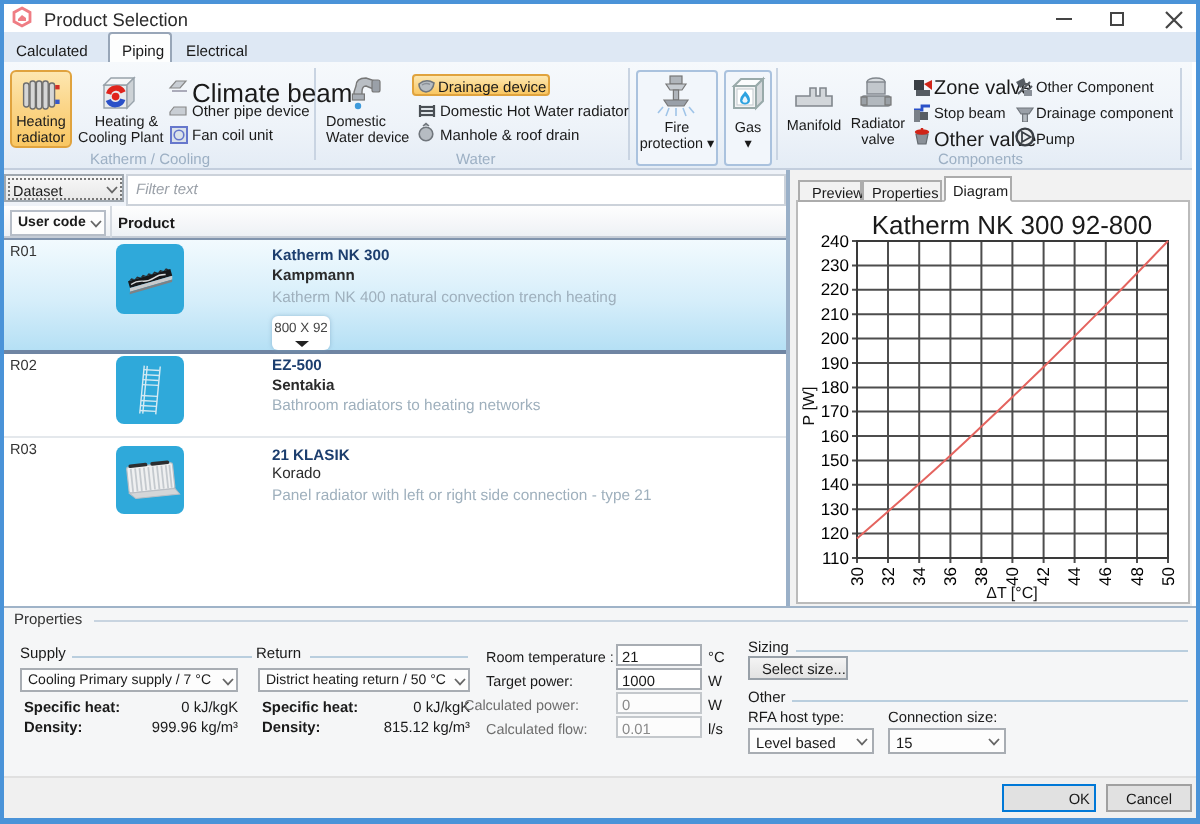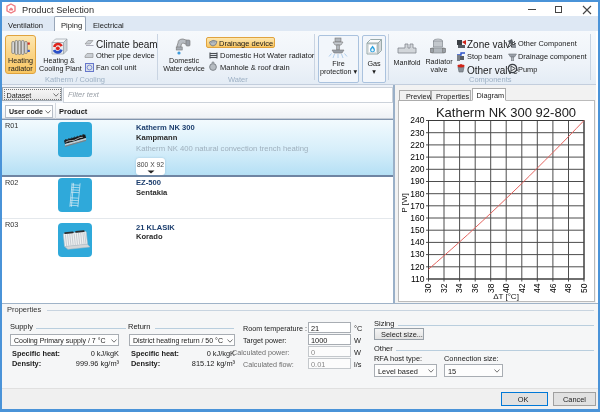--- a/index.html
+++ b/index.html
@@ -14,21 +14,21 @@
       <path d="M3 6.5 L5 4.5 L7 6 L7 7.5 L3 7.5 Z" fill="#ef7d84"></path>
     </svg>
 <div class="t" style="left:22px;top:4.5px;font-size:9.2px;color:#2b2b2b">Product Selection</div>
 <div class="abs" style="left:528px;top:9px;width:8px;height:1.2px;background:#444"></div>
 <div class="abs" style="left:554.5px;top:5.5px;width:7.5px;height:7.5px;border:1.2px solid #444"></div>
 <svg class="abs" style="left:581.5px;top:5px" width="10" height="10">
       <path d="M1 1 L9 9 M9 1 L1 9" stroke="#444" stroke-width="1.1"></path>
     </svg>
 
 <div class="abs" style="left:0;top:16px;width:600px;height:15px;background:#dee8f4"></div>
-<div class="t" style="left:8px;top:20.5px;font-size:7.6px;color:#1a1a1a">Ventilation</div>
+<div class="t" style="left:8px;top:20.5px;font-size:7.6px;color:#1a1a1a">Calculated</div>
 <div class="abs" style="left:54px;top:16px;width:32px;height:15px;background:#fdfefe;border:1px solid #98a6b8;border-bottom:none;border-radius:2px 2px 0 0"></div>
 <div class="t" style="left:61px;top:20.5px;font-size:7.6px;color:#1a1a1a">Piping</div>
 <div class="t" style="left:93px;top:20.5px;font-size:7.6px;color:#1a1a1a">Electrical</div>
 
 <div class="abs" style="left:0;top:31px;width:596px;height:54px;background:linear-gradient(#f6f9fc,#eef3f9 60%,#e4ecf5);border-bottom:1px solid #c3cedd"></div>
 <div class="abs" style="left:157px;top:34px;width:1px;height:46px;background:#c9d4e2"></div>
 <div class="abs" style="left:314px;top:34px;width:1px;height:46px;background:#c9d4e2"></div>
 <div class="abs" style="left:388px;top:34px;width:1px;height:46px;background:#c9d4e2"></div>
 <div class="abs" style="left:590px;top:34px;width:1px;height:46px;background:#c9d4e2"></div>
 
@@ -47,45 +47,45 @@
 <div class="t" style="left:6px;top:57px;width:29px;font-size:7.2px;color:#1a1a1a;text-align:center;line-height:7.5px">Heating<br>radiator</div>
 
 <svg style="position:absolute;left:50px;top:37px" width="18" height="19">
       <path d="M2 5.5 L13.5 5.5 L13.5 17 L2 17 Z" fill="#e9ebed" stroke="#98a2aa" stroke-width="0.7"></path>
 <path d="M2 5.5 L5.5 2 L17 2 L13.5 5.5 Z" fill="#f5f6f7" stroke="#98a2aa" stroke-width="0.7"></path>
 <path d="M13.5 5.5 L17 2 L17 13.5 L13.5 17 Z" fill="#cdd2d6" stroke="#98a2aa" stroke-width="0.7"></path>
 <path d="M4.3 10 A3.9 3.9 0 0 1 11.6 9.2" stroke="#e0241c" stroke-width="2.7" fill="none"></path>
 <path d="M11.4 12.6 A3.9 3.9 0 0 1 4.1 13" stroke="#2a50c8" stroke-width="2.7" fill="none"></path>
 <circle cx="7.8" cy="11.3" r="1.9" fill="#e0241c"></circle>
     </svg>
-<div class="t" style="left:39px;top:57px;width:40px;font-size:7.2px;color:#1a1a1a;text-align:center;line-height:7.5px">Heating &amp;<br>Cooling Plant</div>
+<div class="t" style="left:39px;top:57px;width:40px;font-size:7.2px;color:#1a1a1a;text-align:right;line-height:7.5px">Heating &amp;<br>Cooling Plant</div>
 
 <svg style="position:absolute;left:84px;top:38px" width="11" height="10">
       <path d="M1 6 L4 2.5 L9 2.5 L6 6 Z" fill="#c9ced4" stroke="#888" stroke-width="0.6"></path>
       <path d="M2 7.5 L9.5 7.5" stroke="#99a" stroke-width="0.8"></path>
     </svg>
-    <div class="t" style="left:96px;top:39px;font-size:10px;color:#1a1a1a">Climate beam</div>
+    <div class="t" style="left:96px;top:39px;font-size:13px;color:#1a1a1a">Climate beam</div>
 <svg style="position:absolute;left:84px;top:50px" width="11" height="10">
       <path d="M1 6 L3 3.5 L9 3.5 L9 7.5 L1 7.5 Z" fill="#c9ced4" stroke="#888" stroke-width="0.6"></path>
     </svg>
     <div class="t" style="left:96px;top:51px;font-size:7.5px;color:#1a1a1a">Other pipe device</div>
 <svg style="position:absolute;left:84px;top:62px" width="11" height="11">
       <rect x="1.5" y="1.5" width="8" height="8" fill="#dbe2ea" stroke="#67c"></rect>
       <circle cx="5.5" cy="5.5" r="2.4" fill="none" stroke="#67c" stroke-width="0.8"></circle>
     </svg>
     <div class="t" style="left:96px;top:63px;font-size:7.5px;color:#1a1a1a">Fan coil unit</div>
 <div class="t" style="left:45px;top:75px;font-size:7.5px;color:#9db0c4">Katherm / Cooling</div>
 
 <svg style="position:absolute;left:174px;top:37px" width="20" height="20">
       <path d="M4 6 Q4 2 9 2 L15 4 L14 8 L9 6 Q7 6 7 9 L7 11 L3 11 L3 9 Z" fill="#b9bec4" stroke="#777" stroke-width="0.7"></path>
 <rect x="12" y="3" width="4" height="6" rx="1" fill="#9aa0a8" stroke="#777" stroke-width="0.6"></rect>
 <rect x="2.2" y="10" width="6" height="3" fill="#a8aeb6" stroke="#777" stroke-width="0.6"></rect>
 <circle cx="5" cy="16" r="1.6" fill="#3e9adb"></circle>
     </svg>
-<div class="t" style="left:163px;top:57px;width:42px;font-size:7.2px;color:#1a1a1a;text-align:center;line-height:7.5px">Domestic<br>Water device</div>
+<div class="t" style="left:163px;top:57px;width:42px;font-size:7.2px;color:#1a1a1a;line-height:7.5px">Domestic<br>Water device</div>
 
 <div class="abs" style="left:206px;top:36.5px;width:69px;height:11.5px;background:linear-gradient(#fde7b0,#f9c763);border:1px solid #e0a33e;border-radius:2px"></div>
 <svg style="position:absolute;left:208px;top:38px" width="11" height="9">
       <path d="M1.5 4 Q5 1 9 3.5 Q8.5 7.5 5 8 Q1.5 7.5 1.5 4 Z" fill="#b6bcc2" stroke="#70767c" stroke-width="0.8"></path>
       <path d="M3 4.5 Q5 3.2 7 4.2" stroke="#8a9098" stroke-width="0.7" fill="none"></path>
     </svg>
     <div class="t" style="left:219px;top:38.5px;font-size:7.5px;color:#1a1a1a">Drainage device</div>
 <svg style="position:absolute;left:208px;top:50px" width="11" height="10">
       <g stroke="#4a4f55" stroke-width="1.1">
         <line x1="2" y1="2.5" x2="2" y2="8.5"></line>
@@ -234,20 +234,21 @@
         <line x1="13.1" y1="12" x2="21.1" y2="12"></line>
         <line x1="13" y1="14.5" x2="21" y2="14.5"></line>
 <line x1="12.8" y1="20" x2="20.8" y2="20"></line>
         <line x1="12.7" y1="22.5" x2="20.7" y2="22.5"></line>
         <line x1="12.6" y1="25" x2="20.6" y2="25"></line>
         <line x1="12.5" y1="27.5" x2="20.5" y2="27.5"></line>
 </g>
     </svg>
 <div class="t" style="left:136px;top:177.5px;font-size:7.6px;font-weight:bold;color:#1c3e6e">EZ-500</div>
 <div class="t" style="left:136px;top:187.5px;font-size:7.6px;font-weight:bold;color:#2b2b2b">Sentakia</div>
+<div class="t" style="left:136px;top:198px;font-size:7.7px;color:#9fb0bd">Bathroom radiators to heating networks</div>
 <div class="abs" style="left:2px;top:218px;width:392px;height:1px;background:#e4e8ec"></div>
 
 <div class="t" style="left:5px;top:219.5px;font-size:7.3px;color:#333">R03</div>
 <div class="abs" style="left:58px;top:223px;width:34px;height:34px;background:#2fa9da;border-radius:4px"></div>
 <svg style="position:absolute;left:58px;top:223px" width="34" height="34">
       <g transform="rotate(-6 17 17)">
         <rect x="6" y="9.5" width="23" height="13" rx="1" fill="#eff0f1" stroke="#b9bec4" stroke-width="0.6"></rect>
 <g stroke="#c4c9ce" stroke-width="0.9">
           <line x1="8" y1="10.5" x2="8" y2="22"></line>
           <line x1="10.2" y1="10.5" x2="10.2" y2="22"></line>
@@ -259,21 +260,22 @@
           <line x1="23.4" y1="10.5" x2="23.4" y2="22"></line>
           <line x1="25.6" y1="10.5" x2="25.6" y2="22"></line>
           <line x1="27.4" y1="10.5" x2="27.4" y2="22"></line>
         </g>
 <rect x="7" y="8.2" width="9.5" height="1.8" rx="0.9" fill="#2c2e30"></rect>
 <rect x="18" y="8.2" width="9.5" height="1.8" rx="0.9" fill="#2c2e30"></rect>
 <path d="M6 22.5 L9 25.5 L31 25.5 L29 22.5 Z" fill="#d4d6d8" stroke="#b9bec4" stroke-width="0.5"></path>
       </g>
     </svg>
 <div class="t" style="left:136px;top:222.5px;font-size:7.6px;font-weight:bold;color:#1c3e6e">21 KLASIK</div>
-<div class="t" style="left:136px;top:231.5px;font-size:7.6px;font-weight:bold;color:#2b2b2b">Korado</div>
+<div class="t" style="left:136px;top:231.5px;font-size:7.6px;font-weight:normal;color:#2b2b2b">Korado</div>
+<div class="t" style="left:136px;top:242.5px;font-size:7.7px;color:#9fb0bd">Panel radiator with left or right side connection - type 21</div>
 
 <div class="abs" style="left:393px;top:85px;width:1.5px;height:218px;background:#9ab0c8"></div>
 
 <div class="abs" style="left:394.5px;top:85px;width:201.5px;height:218px;background:#f2f2f2"></div>
 <div class="abs" style="left:398px;top:100px;width:197px;height:202px;background:#fff;border:1px solid #bbb"></div>
 <div class="abs" style="left:399px;top:90px;width:32px;height:11px;background:#f2f2f2;border:1px solid #acacac"></div>
 <div class="t" style="left:406px;top:92px;font-size:7.3px;color:#1a1a1a">Preview</div>
 <div class="abs" style="left:431px;top:90px;width:40px;height:11px;background:#f2f2f2;border:1px solid #acacac"></div>
 <div class="t" style="left:436px;top:92px;font-size:7.3px;color:#1a1a1a">Properties</div>
 <div class="abs" style="left:472px;top:88px;width:34px;height:13px;background:#fff;border:1px solid #acacac;border-bottom:1px solid #fff"></div>
@@ -407,20 +409,20 @@
       <path d="M0.5 0.5 L3 3.2 L5.5 0.5" stroke="#666" stroke-width="0.9" fill="none"></path>
     </svg>
 <div class="abs" style="left:444px;top:363.5px;width:59px;height:13px;background:#fdfdfd;border:1px solid #a8adb3"></div>
 <div class="t" style="left:448px;top:366.5px;font-size:7.4px;color:#1a1a1a">15</div>
 <svg class="abs" style="left:494px;top:368.5px" width="6" height="4">
       <path d="M0.5 0.5 L3 3.2 L5.5 0.5" stroke="#666" stroke-width="0.9" fill="none"></path>
     </svg>
 
 <div class="abs" style="left:2px;top:388px;width:596px;height:21px;background:#f0f0f0;border-top:1px solid #e0e0e0"></div>
 <div class="abs" style="left:501px;top:392px;width:47px;height:14px;background:#e1e1e1;border:1px solid #0078d7"></div>
-<div class="t" style="left:501px;top:395px;width:44px;text-align:center;font-size:7.4px;color:#1a1a1a">OK</div>
+<div class="t" style="left:501px;top:395px;width:44px;text-align:right;font-size:7.4px;color:#1a1a1a">OK</div>
 <div class="abs" style="left:553px;top:392px;width:43px;height:14px;background:#e1e1e1;border:1px solid #a0a0a0"></div>
 <div class="t" style="left:553px;top:395px;width:43px;text-align:center;font-size:7.4px;color:#1a1a1a">Cancel</div>
 
 <div class="abs" style="left:0;top:0;width:600px;height:2px;background:#4a93d8"></div>
 <div class="abs" style="left:0;top:0;width:2px;height:412px;background:#4a93d8"></div>
 <div class="abs" style="left:598px;top:0;width:2px;height:412px;background:#4a93d8"></div>
 <div class="abs" style="left:0;top:409px;width:600px;height:3px;background:#4a93d8"></div>
 </div>
 </body></html>

